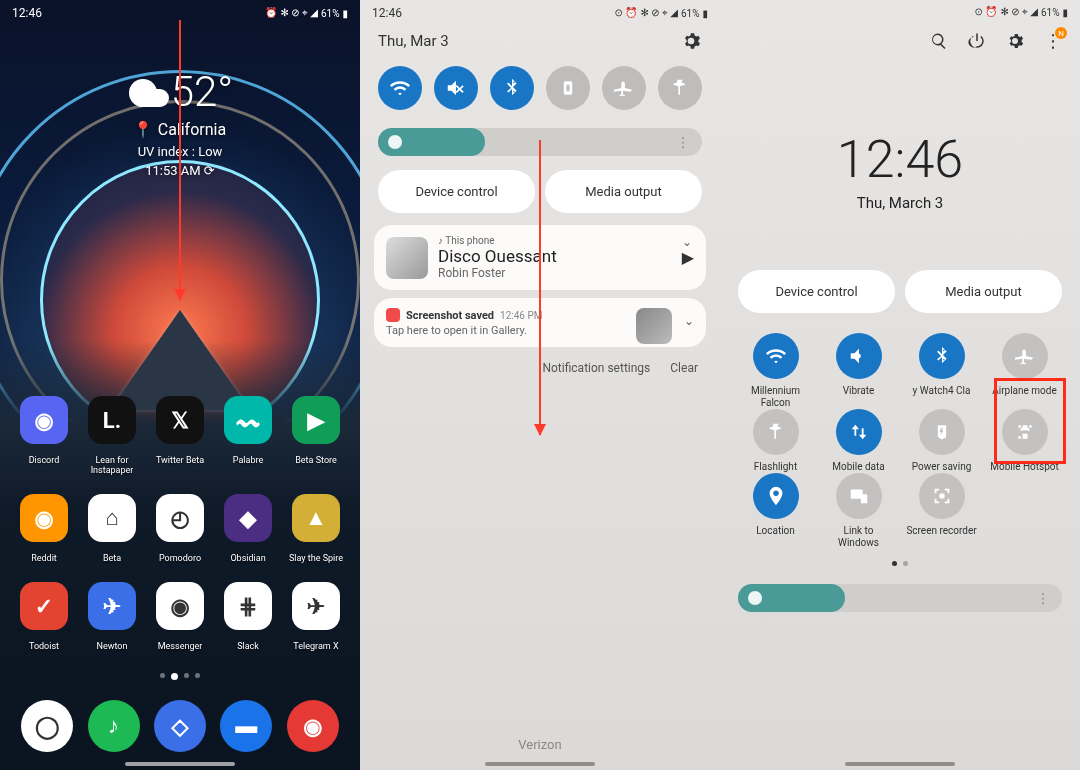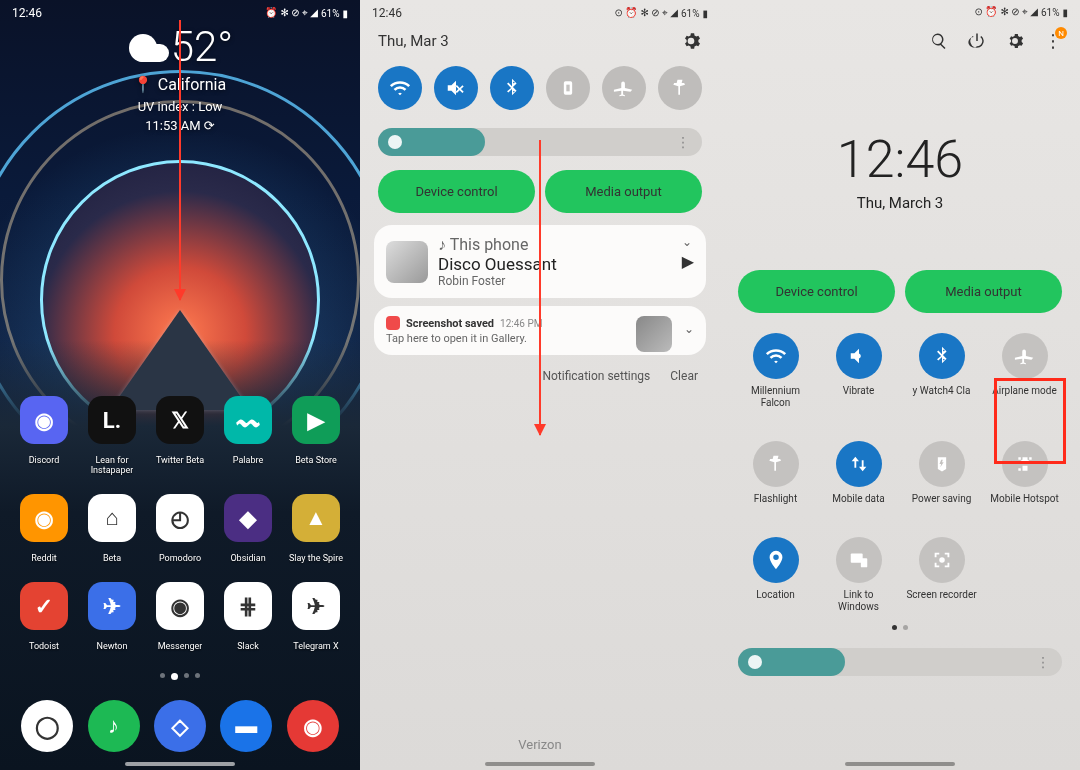--- a/index.html
+++ b/index.html
@@ -11,21 +11,21 @@
 .p1 .sky-grad{position:absolute;inset:0;background:radial-gradient(ellipse 400px 400px at 50% 45%,rgba(120,210,255,.4) 0%,rgba(80,180,255,.15) 30%,transparent 55%)}
 .p1 .arc{position:absolute;border-radius:50%;border:3px solid;left:50%;transform:translateX(-50%)}
 .p1 .arc1{width:420px;height:420px;top:70px;border-color:#5fc8ff;opacity:.8}
 .p1 .arc2{width:360px;height:360px;top:100px;border-color:#b8a890;opacity:.6}
 .p1 .sun{position:absolute;width:280px;height:280px;left:50%;top:160px;transform:translateX(-50%);border-radius:50%;background:radial-gradient(circle at 50% 62%,#ff7a50 0%,#d04a3a 30%,#2a2a4a 65%,#1a1a38 100%);border:3px solid #8ee8ff}
 .p1 .mtns{position:absolute;bottom:0;left:0;right:0;height:430px;background:linear-gradient(180deg,transparent 0%,#1a2838 20%,#0f1a28 40%,#0a1420 100%)}
 .p1 .mtn{position:absolute;bottom:360px;left:50%;transform:translateX(-50%);width:0;height:0;border-left:70px solid transparent;border-right:70px solid transparent;border-bottom:100px solid #2a3545;filter:drop-shadow(0 0 2px rgba(180,230,255,.3))}
 .status{display:flex;justify-content:space-between;align-items:center;padding:6px 12px 2px;font-size:12px;position:relative;z-index:10}
 .p1 .status{color:#fff}
 .status .icons{display:flex;gap:3px;align-items:center;font-size:10px}
-.weather{position:relative;z-index:10;text-align:center;color:#fff;text-shadow:0 1px 4px rgba(0,0,0,.6)}
+.weather{position:relative;z-index:10;text-align:center;color:#fff;margin-top:45px;text-shadow:0 1px 4px rgba(0,0,0,.6)}
 .weather .temp{font-size:42px;font-weight:300;display:flex;align-items:center;justify-content:center;gap:-2px}
 .weather .cloud{width:44px;height:30px;display:inline-block;position:relative}
 .weather .cloud::before{content:"";position:absolute;width:28px;height:28px;background:#fff;border-radius:50%;left:2px;top:2px}
 .weather .cloud::after{content:"";position:absolute;width:36px;height:18px;background:#fff;border-radius:12px;left:6px;top:12px}
 .weather .loc{font-size:16px;margin-top:4px}
 .weather .uv{font-size:13px;margin-top:5px}
 .weather .time{font-size:13px;margin-top:4px}
 .apps{position:absolute;bottom:100px;left:0;right:0;padding:0 14px;z-index:10}
 .app-row{display:flex;justify-content:space-between;margin-bottom:18px}
 .app{display:flex;flex-direction:column;align-items:center;width:60px}
@@ -49,25 +49,25 @@
 .gear{width:22px;height:22px;display:flex;align-items:center;justify-content:center}
 .qs-row{position:relative;z-index:5;display:flex;gap:12px;padding:8px 18px}
 .qs-btn{width:44px;height:44px;border-radius:50%;display:flex;align-items:center;justify-content:center;color:#fff}
 .qs-on{background:#1976c5}
 .qs-off{background:#bfbdbb;color:#fff}
 .bright{position:relative;z-index:5;margin:10px 18px 14px;height:28px;background:#d0cecb;border-radius:14px;display:flex;align-items:center}
 .bright-fill{height:100%;width:33%;background:#4a9b98;border-radius:14px;display:flex;align-items:center;padding-left:10px}
 .bright-sun{width:14px;height:14px;border-radius:50%;background:#fff;opacity:.9}
 .bright-menu{margin-left:auto;margin-right:12px;color:#888;font-size:14px}
 .btn-pair{position:relative;z-index:5;display:flex;gap:10px;padding:0 18px;margin-bottom:12px}
-.panel-btn{flex:1;background:#22c55e;border-radius:22px;padding:14px 0;text-align:center;font-size:13px;color:#333}
+.panel-btn{flex:1;background:#ffffff;border-radius:22px;padding:14px 0;text-align:center;font-size:13px;color:#333}
 .notif{position:relative;z-index:5;margin:0 14px 8px;background:#fcfbfa;border-radius:18px;padding:10px 12px;display:flex;align-items:center;gap:10px}
 .notif-img{width:42px;height:42px;border-radius:8px;background:linear-gradient(135deg,#ddd,#999)}
 .notif-body{flex:1}
-.notif-title{font-size:16px;color:#666}
+.notif-title{font-size:10px;color:#666}
 .notif-main{font-size:17px;color:#222}
 .notif-sub{font-size:12px;color:#666}
 .notif-ctrl{font-size:16px;color:#333}
 .notif-chev{position:absolute;top:10px;right:14px;font-size:12px;color:#666}
 .notif2{position:relative;z-index:5;margin:0 14px 8px;background:#fcfbfa;border-radius:18px;padding:10px 12px}
 .notif2 .row1{display:flex;align-items:center;gap:6px;font-size:11px;color:#333}
 .notif2 .cap{width:14px;height:14px;background:#f04a4a;border-radius:4px;display:inline-block}
 .notif2 .time{color:#888;font-size:10px}
 .notif2 .sub{font-size:11px;color:#666;margin-top:2px}
 .notif2 .thumb{position:absolute;right:34px;top:10px;width:36px;height:36px;border-radius:8px;background:linear-gradient(135deg,#888,#bbb)}
@@ -79,21 +79,21 @@
 
 
 .p3 .status{justify-content:flex-end}
 .p3 .top-icons{position:relative;z-index:5;display:flex;justify-content:flex-end;gap:20px;padding:10px 18px 4px;align-items:center}
 .p3 .top-icons svg{width:18px;height:18px;fill:#333}
 .badge{position:absolute;top:-3px;right:-5px;width:12px;height:12px;border-radius:50%;background:#ff8a00;color:#fff;font-size:8px;display:flex;align-items:center;justify-content:center}
 .big-clock{position:relative;z-index:5;text-align:center;margin-top:74px;color:#222}
 .big-clock .t{font-size:52px;font-weight:300}
 .big-clock .d{font-size:15px;margin-top:4px}
 .p3 .btn-pair{margin-top:58px;margin-bottom:20px}
-.tile-grid{position:relative;z-index:5;display:grid;grid-template-columns:repeat(4,1fr);gap:32px 8px;padding:0 18px}
+.tile-grid{position:relative;z-index:5;display:grid;grid-template-columns:repeat(4,1fr);gap:0 8px;padding:0 18px}
 .tile{display:flex;flex-direction:column;align-items:center;gap:6px}
 .tile-ico{width:46px;height:46px;border-radius:50%;display:flex;align-items:center;justify-content:center}
 .tile-lbl{font-size:10px;color:#333;text-align:center;line-height:1.2;max-width:72px}
 .tile-on{background:#1976c5;color:#fff}
 .tile-off{background:#c4c2c0;color:#fff}
 .highlight{position:absolute;border:3px solid #ff2a1a;z-index:6}
 .p3 .bright{margin:18px 18px 0}
 .pager3{position:relative;z-index:5;display:flex;justify-content:center;gap:6px;margin-top:12px}
 .pager3 .dot{width:5px;height:5px;border-radius:50%;background:rgba(0,0,0,.25)}
 .pager3 .dot.active{background:#333}

